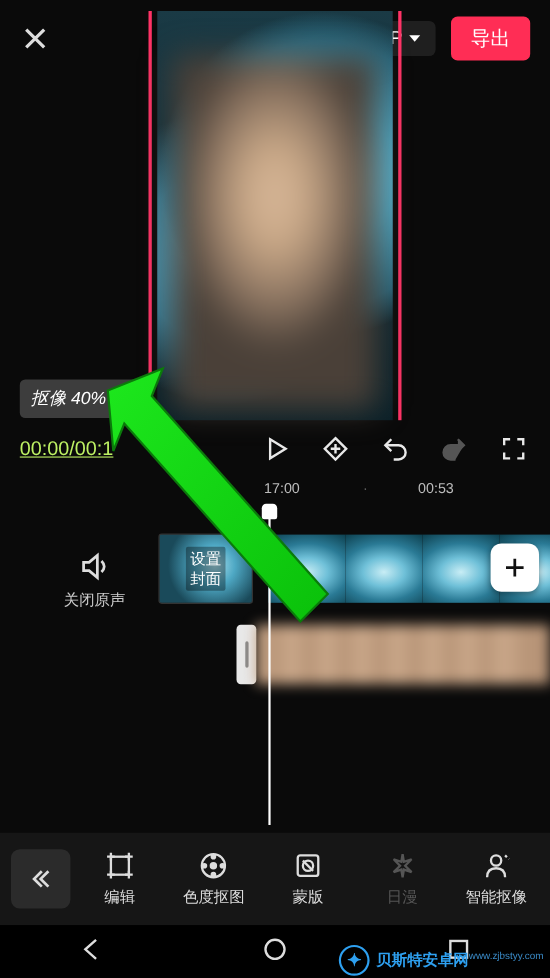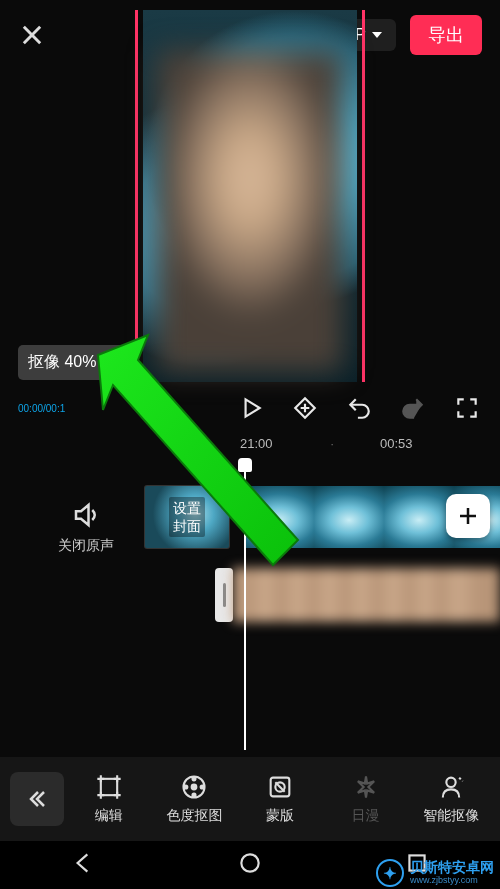--- a/index.html
+++ b/index.html
@@ -22,27 +22,27 @@
   .preview .bg { position: absolute; inset: 0; background:
       radial-gradient(circle at 70% 40%, #8fd6e8 0%, #4ea8c4 25%, #2a6a80 45%, transparent 55%),
       radial-gradient(circle at 30% 60%, #6fb8d0 0%, #3a8099 30%, transparent 50%),
       linear-gradient(#1a3a45, #0a2028);
   }
   .preview .face { position: absolute; left: 14px; top: 40px; right: 14px; bottom: 10px;
       background: radial-gradient(ellipse 60% 55% at 50% 40%, #d8b89a 0%, #c9a887 25%, #8a7360 55%, #4a4038 80%);
       filter: blur(14px); border-radius: 8px; }
 
   
-  .toast { position: absolute; top: 345px; left: 18px; background: rgba(70,70,70,.85); padding: 7px 10px; border-radius: 5px; display: flex; align-items: center; gap: 8px; font-size: 16px; }
+  .toast { position: absolute; top: 345px; left: 18px; background: rgba(70,70,70,.85); padding: 7px 10px; border-radius: 5px; display: flex; align-items: center; gap: 8px; font-size: 16px; font-style: italic; }
   .toast .tx { width: 14px; height: 14px; cursor: pointer; }
   .toast .tx svg { width: 100%; height: 100%; stroke: #ccc; stroke-width: 2.2; }
 
   
   .transport { position: absolute; top: 388px; left: 0; right: 0; height: 40px; display: flex; align-items: center; padding: 0 18px; }
-  .timecode { font-size: 10px; color: #0ea5e9; flex: 0 0 auto; }
+  .timecode { font-size: 18px; color: #bef264; flex: 0 0 auto; text-decoration: underline; }
   .tspacer { flex: 1; }
   .ticon { width: 30px; height: 30px; margin-left: 24px; cursor: pointer; display: flex; align-items: center; justify-content: center; }
   .ticon.dis svg { stroke: #555; fill: #555; }
   .ticon svg { stroke: #e8e8e8; stroke-width: 2; fill: none; width: 26px; height: 26px; }
 
   
   .ruler { position: absolute; top: 436px; left: 0; right: 0; height: 20px; font-size: 13px; color: #bbb; }
   .ruler .tick { position: absolute; top: 0; }
 
   
@@ -87,21 +87,21 @@
   
   .sysnav { position: absolute; left: 0; right: 0; bottom: 0; height: 48px; background: #000; display: flex; align-items: center; justify-content: space-around; }
   .sysnav svg { width: 26px; height: 26px; stroke: #ddd; stroke-width: 2; fill: none; }
 
   
   .arrow { position: absolute; top: 330px; left: 78px; width: 240px; height: 260px; pointer-events: none; }
 
   
   .watermark { position: absolute; right: 6px; bottom: 2px; display: flex; align-items: center; gap: 6px; font-size: 12px; color: #69b6ff; }
   .watermark .logo { width: 28px; height: 28px; border-radius: 50%; border: 2px solid #2ea0f0; display: flex; align-items: center; justify-content: center; font-size: 16px; font-weight: bold; color: #2ea0f0; }
-  .watermark .txt { display: flex; flex-direction: column; line-height: 1.1; }
+  .watermark .txt { display: flex; flex-direction: row; line-height: 1.1; }
   .watermark .txt .cn { color: #2ea0f0; font-weight: 600; font-size: 14px; }
   .watermark .txt .url { color: #3a8bc8; font-size: 9px; }
 </style>
 </head>
 <body>
 
 <div class="topbar">
   <div class="close-x">
     <svg viewBox="0 0 24 24">
         <path d="M5 5 L19 19 M19 5 L5 19"></path>
@@ -159,21 +159,21 @@
       </svg>
   </span>
   <span class="ticon">
     <svg viewBox="0 0 24 24">
         <path d="M4 9 V4 H9 M15 4 H20 V9 M20 15 V20 H15 M9 20 H4 V15"></path>
       </svg>
   </span>
 </div>
 
 <div class="ruler">
-  <span class="tick" style="left:240px">21:00</span>
+  <span class="tick" style="left:240px">17:00</span>
   <span class="tick" style="left:330px; color:#666;">·</span>
   <span class="tick" style="left:380px">00:53</span>
 </div>
 
 <div class="timeline">
   <div class="mute-col">
     <svg viewBox="0 0 24 24">
         <path d="M4 9 H8 L14 4 V20 L8 15 H4 Z"></path>
         <path d="M17 8 Q21 12 17 16"></path>
       </svg>

